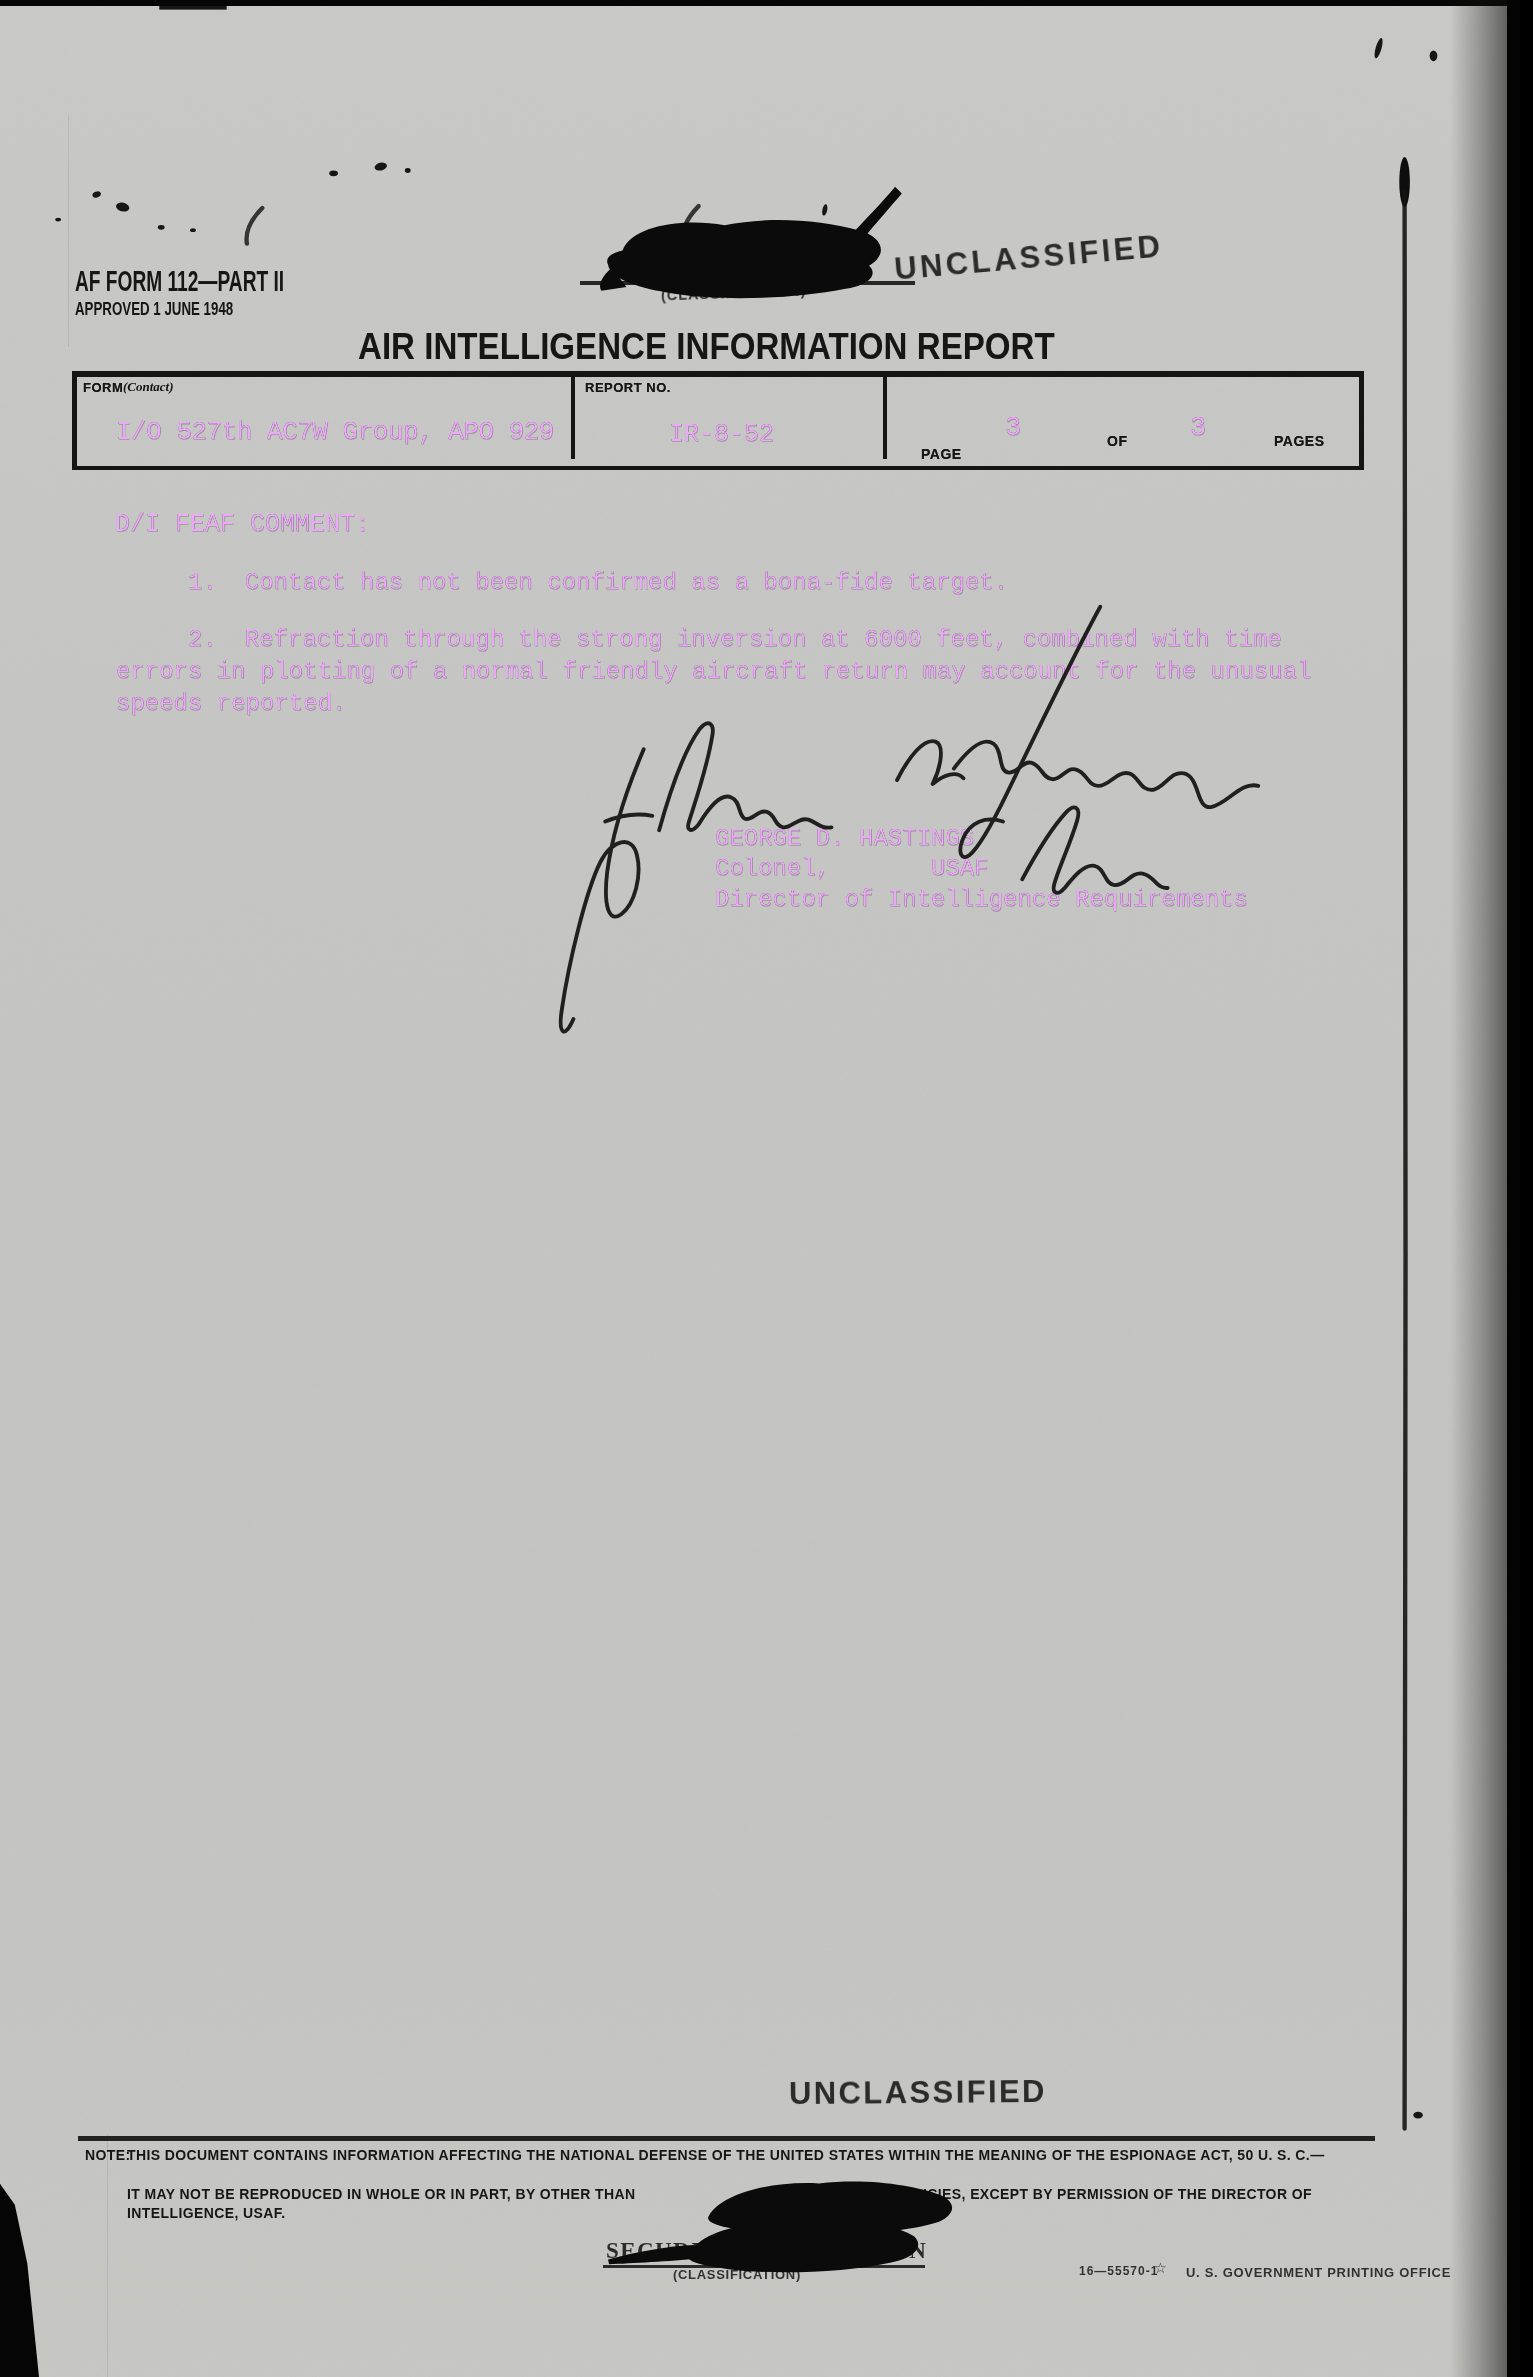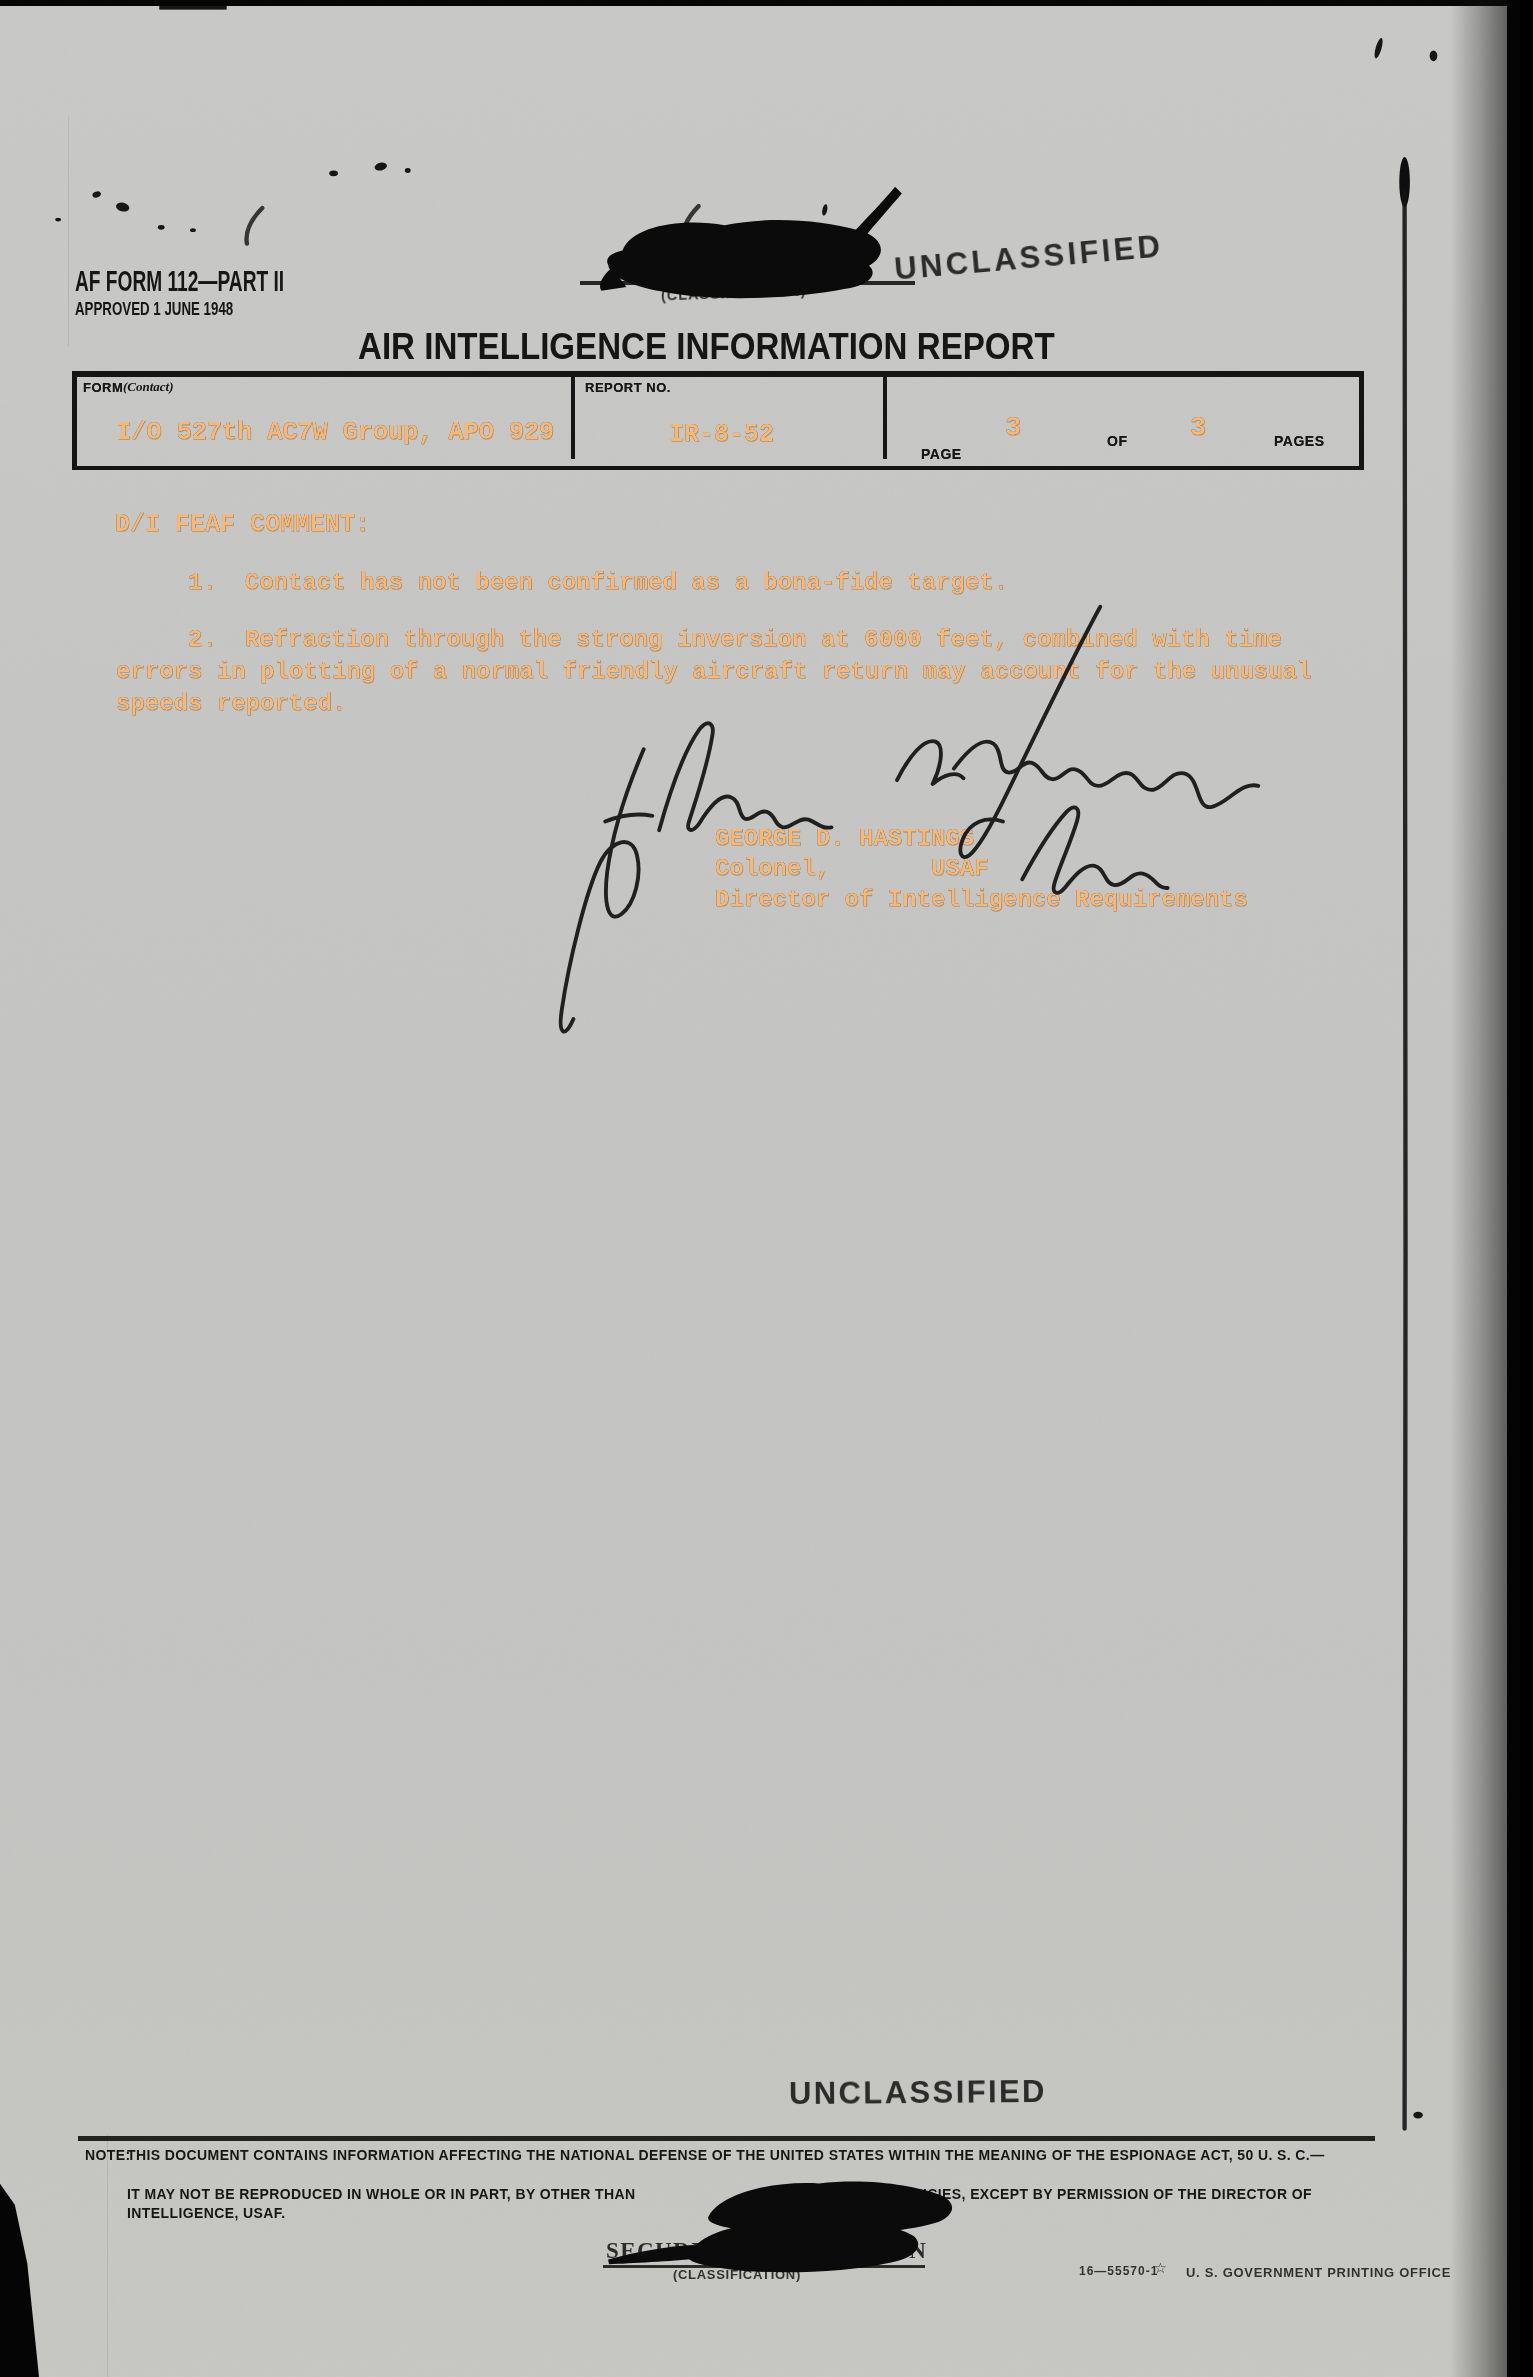--- a/index.html
+++ b/index.html
@@ -2,21 +2,21 @@
 <html style="font-size:7.7px"><head>
 <meta charset="utf-8">
 <style>
   html,body{margin:0;padding:0;background:#000;}
   .scan{position:relative;width:1520px;height:2377px;background:#000;overflow:hidden;
         font-family:"Liberation Sans","DejaVu Sans",sans-serif;}
   .paper{position:absolute;left:0;top:3.9px;width:1509px;height:2374px;
          background:linear-gradient(180deg,#cbcbc9 0%,#c8c8c6 30%,#c6c6c4 70%,#c9c9c6 100%);}
   .abs{position:absolute;}
   .pre{white-space:pre;}
-  .mono{font-family:"Liberation Mono","DejaVu Sans Mono",monospace;font-weight:700;color:#fdba74;
+  .mono{font-family:"Liberation Mono","DejaVu Sans Mono",monospace;font-weight:400;color:#f0abfc;
         text-shadow:0 0 0.5px rgba(20,20,20,.85),0.5px 0.5px 0 rgba(20,20,20,.2);}
   .sans{font-family:"Liberation Sans","DejaVu Sans",sans-serif;font-weight:700;color:#161616;}
   .serif{font-family:"Liberation Serif","DejaVu Serif",serif;font-weight:700;color:#131313;}
   .cond{transform-origin:left top;}
   .stamp{opacity:.85;filter:blur(0.3px);}
   .inkline{background:#151515;}
   .z10{z-index:10}.z20{z-index:20}.z25{z-index:25}.z30{z-index:30}.z40{z-index:40}.z50{z-index:50}
   .label{letter-spacing:0.5px;text-shadow:0 0 0.5px rgba(20,20,20,.8);}
   .crease{background:rgba(40,40,40,.10);}
   svg{display:block;}

